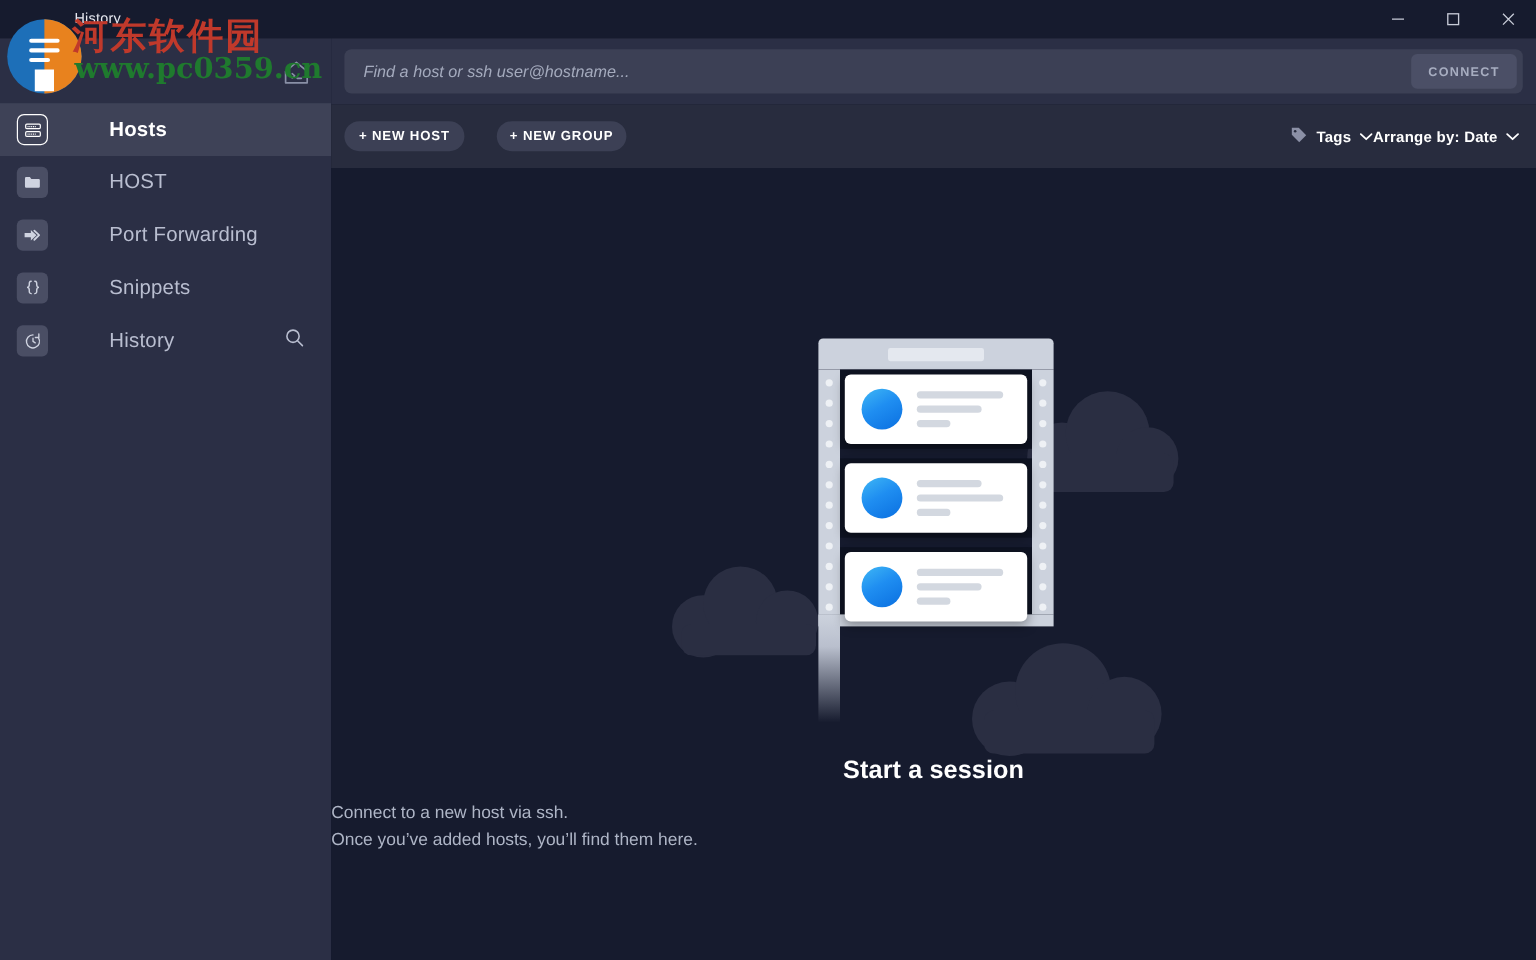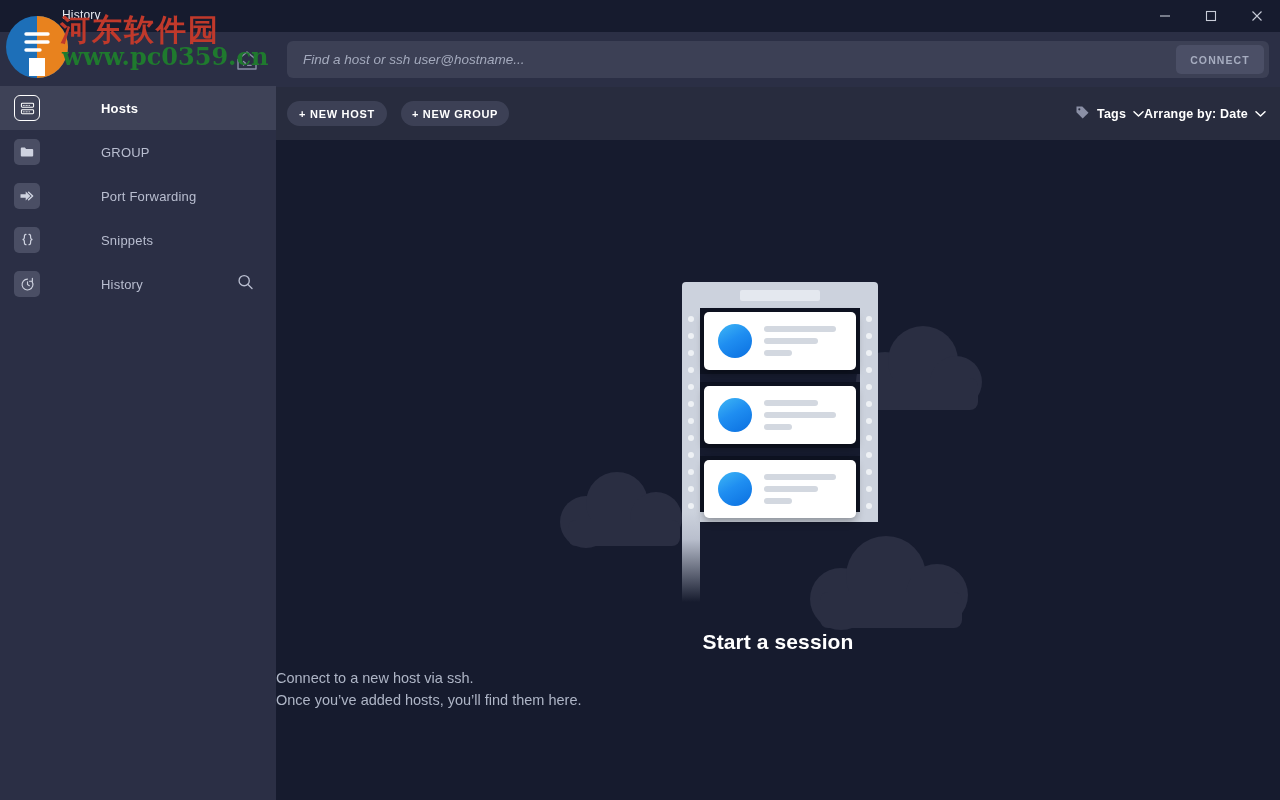--- a/index.html
+++ b/index.html
@@ -52,21 +52,21 @@
   .nav-item.active{ background:#3e4257; }
   .nav-ico{
     width:26px; height:26px; border-radius:5px; background:#4a4e64;
     display:flex; align-items:center; justify-content:center; flex:none;
     color:#cfd3e0;
   }
   .nav-item.active .nav-ico{
     background:transparent; border:1.6px solid #ffffff; border-radius:6px; color:#ffffff;
   }
   .nav-label{
-    margin-left:34px; font-size:13px; color:#b9bed0; letter-spacing:.2px;padding-left:27px;
+    margin-left:24px; font-size:17px; color:#b9bed0; letter-spacing:.2px;padding-left:27px;
   }
   .nav-item.active .nav-label{ color:#ffffff; font-weight:bold; }
   .nav-search{
     position:absolute; right:22px; top:50%; transform:translateY(-50%);
     color:#b9bed0;
   }
 
   
   .main{
     position:absolute; left:276px; top:32px; width:1004px; height:768px;
@@ -98,21 +98,21 @@
     background:#282c3e;
   }
   .pill{
     position:absolute; top:14px; height:25px; border-radius:13px;
     background:#3c4055; color:#ffffff; border:0;
     font-size:11px; font-weight:bold; letter-spacing:.7px;
     display:flex; align-items:center; justify-content:center;
     font-family:"Liberation Sans", sans-serif; cursor:default;
   }
   #pill-host{ left:11px; width:100px; }
-  #pill-group{ left:125px; width:108px; }
+  #pill-group{ left:138px; width:108px; }
 
   .toolbar-right{
     position:absolute; right:14px; top:0; height:53px;
     display:flex; align-items:center; 
   }
   .tags-btn, .arrange-btn{
     display:flex; align-items:center; gap:7px;
     color:#ffffff; font-size:12.5px; font-weight:bold; letter-spacing:.2px;
     cursor:default;
   }
@@ -252,21 +252,21 @@
         </div>
         <div class="nav-label">Hosts</div>
       </div>
 
       <div class="nav-item">
         <div class="nav-ico">
           <svg width="14" height="12" viewBox="0 0 14 12">
             <path d="M0.8 2.6a1 1 0 011-1h3.1l1.2 1.5h6.1a1 1 0 011 1v5.3a1 1 0 01-1 1H1.8a1 1 0 01-1-1z" fill="#cfd3e0"></path>
           </svg>
         </div>
-        <div class="nav-label">GROUP</div>
+        <div class="nav-label">HOST</div>
       </div>
 
       <div class="nav-item">
         <div class="nav-ico">
           <svg width="16" height="13" viewBox="0 0 16 13">
             <path d="M1.5 4.2h5.2V1.6L11.4 6 6.7 10.4V7.8H1.5z" fill="#cfd3e0"></path>
             <path d="M9.6 2.2L13.6 6l-4 3.8" fill="none" stroke="#cfd3e0" stroke-width="1.5" stroke-linecap="round" stroke-linejoin="round"></path>
           </svg>
         </div>
         <div class="nav-label">Port Forwarding</div>

